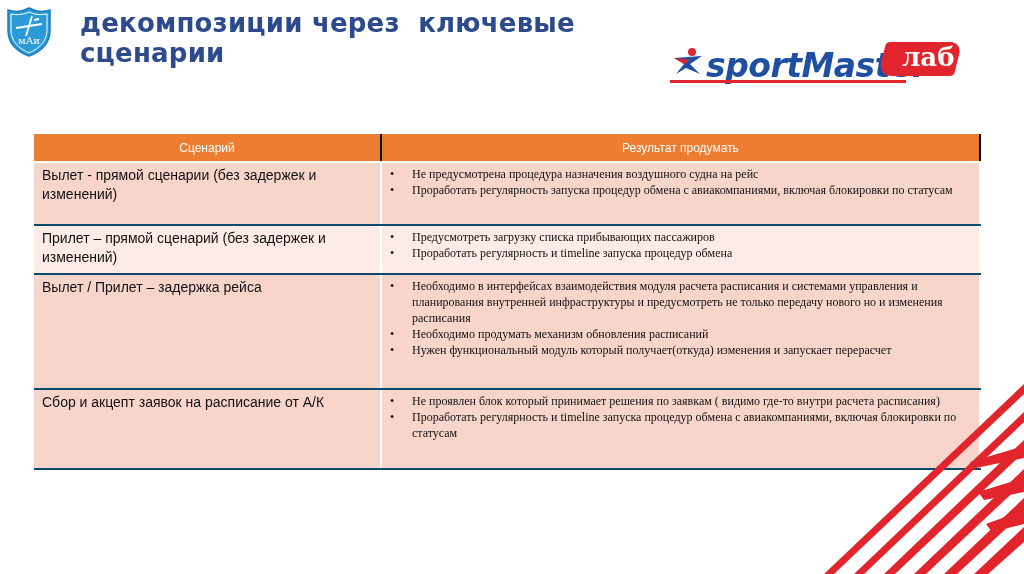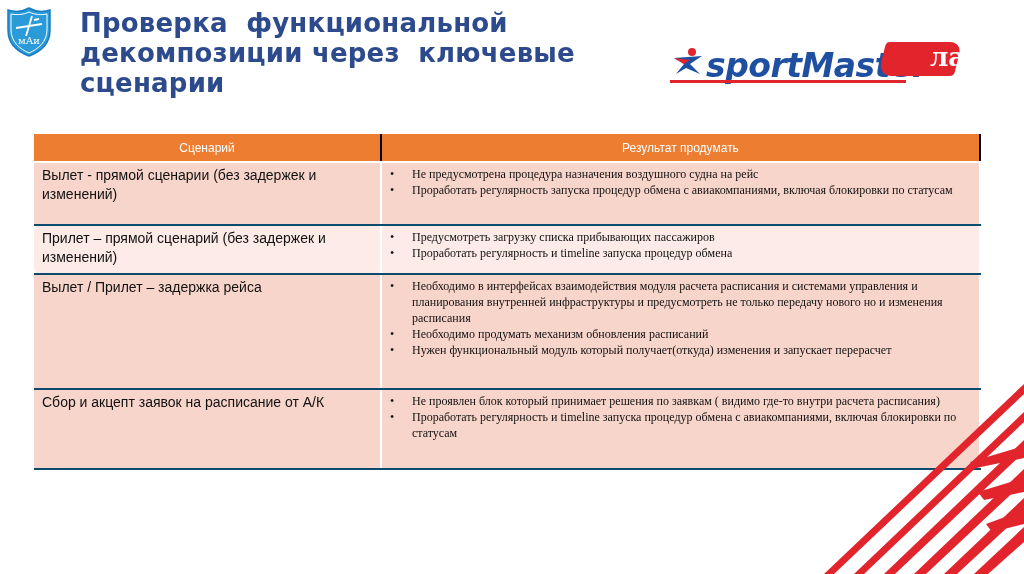--- a/index.html
+++ b/index.html
@@ -21,21 +21,21 @@
     font-family:"DejaVu Sans", sans-serif; font-weight:bold; font-style:italic;
     font-size:33px; color:#1E4FA0; letter-spacing:-0.5px;
   }
   .sm-lab {
     position:absolute; left:212px; top:2px; width:76px; height:34px;
     background:#E2252D; border-radius:4px 12px 4px 14px;
     transform:skewX(-14deg);
   }
   .sm-lab-text {
     position:absolute; left:232px; top:2px;
-    font-family:"DejaVu Serif", serif; font-size:26px; color:#fff; font-weight:bold;margin-left:28px;
+    font-family:"DejaVu Serif", serif; font-size:26px; color:#fff; font-weight:bold;
   }
   .sm-underline { position:absolute; left:0; top:40px; width:236px; height:3px; background:#E2252D; }
   .sm-icon { position:absolute; left:2px; top:6px; width:34px; height:30px; }
 
   table.grid {
     position:absolute; left:34px; top:134px; width:946px;
     border-collapse:collapse; table-layout:fixed;
   }
   table.grid col.c1 { width:347px; }
   table.grid col.c2 { width:599px; }
@@ -63,21 +63,20 @@
 <body>
 
 <svg class="logo-mai" viewBox="0 0 46 52">
   <path d="M23 2 C30 6 38 6 44 4 L44 24 C44 38 34 46 23 50 C12 46 2 38 2 24 L2 4 C8 6 16 6 23 2 Z" fill="#2A9AD8" stroke="#1B7DBF" stroke-width="1.5"></path>
   <path d="M23 6 C29 9 36 9 41 8 L41 24 C41 36 32 43 23 47 C14 43 5 36 5 24 L5 8 C10 9 17 9 23 6 Z" fill="none" stroke="#fff" stroke-width="1"></path>
   <path d="M10 22 L36 18 M26 10 L20 30 M28 14 L33 13" stroke="#fff" stroke-width="1.8" fill="none"></path>
   <text x="23" y="38" font-family="DejaVu Serif, serif" font-size="10" fill="#fff" text-anchor="middle">мАи</text>
 </svg>
 
 <div class="title">
-  <span>Проверка  функциональной</span>
   <span>декомпозиции через  ключевые</span>
   <span>сценарии</span>
 </div>
 
 <div class="sm-logo">
   <svg class="sm-icon" viewBox="0 0 34 30">
     <circle cx="20" cy="6" r="4" fill="#E2252D"></circle>
     <path d="M2 12 L30 10 L18 18 L28 28 L14 22 L4 28 L12 18 Z" fill="#1E4FA0"></path>
     <path d="M2 12 L18 14 L12 18 Z" fill="#E2252D"></path>
   </svg>

